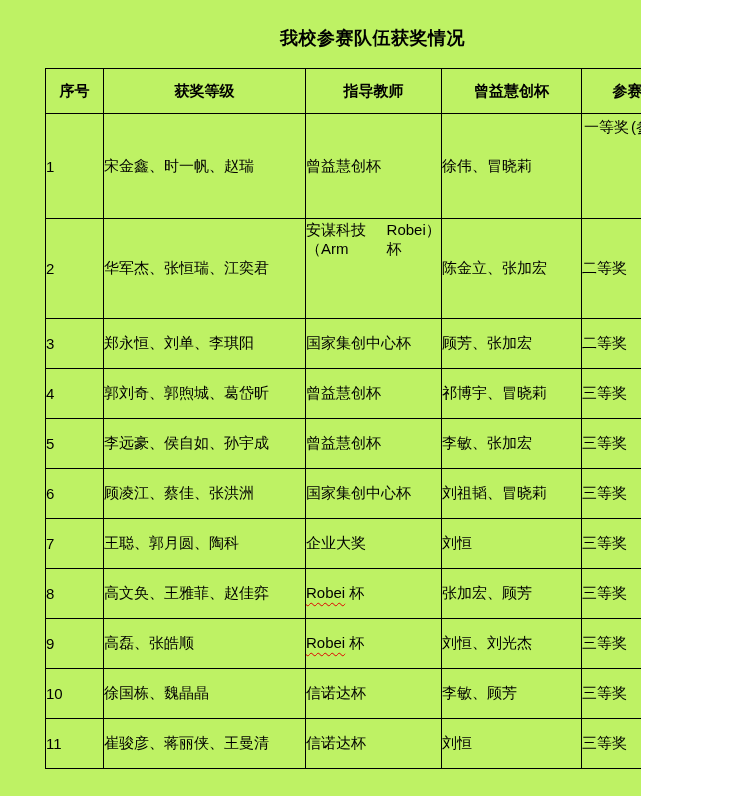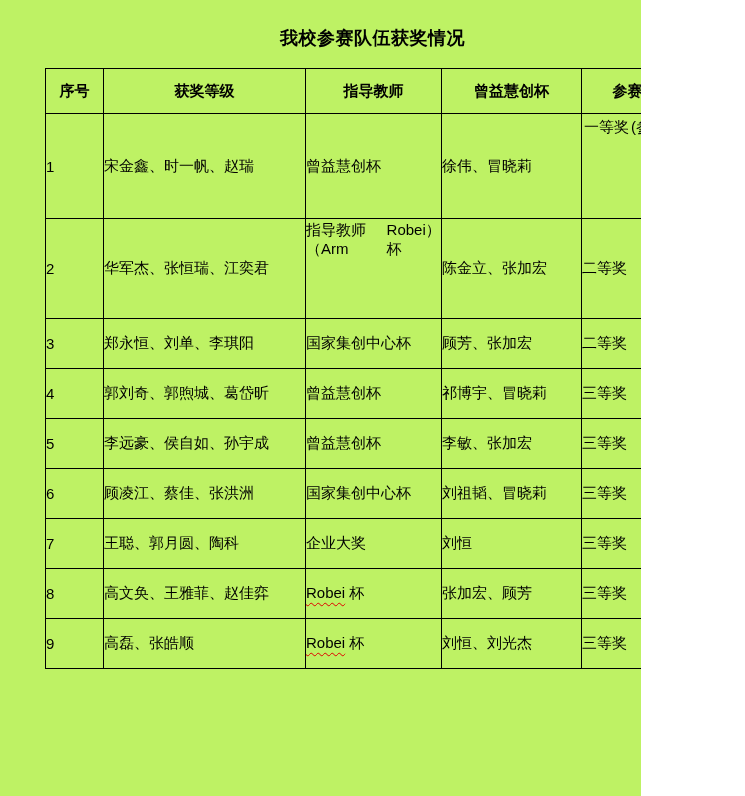--- a/index.html
+++ b/index.html
@@ -122,21 +122,21 @@
               <div class="cell-line">2</div>
             </div>
           </td>
           <td>
             <div class="cell-content">
               <div class="cell-line">华军杰、张恒瑞、江奕君</div>
             </div>
           </td>
           <td>
             <div class="cell-content multi">
-              <div class="cell-line">指导教师（Arm</div>
+              <div class="cell-line">安谋科技（Arm</div>
               <div class="cell-line">Robei）杯</div>
             </div>
           </td>
           <td>
             <div class="cell-content">
               <div class="cell-line">陈金立、张加宏</div>
             </div>
           </td>
           <td>
             <div class="cell-content">
@@ -318,20 +318,74 @@
             </div>
           </td>
           <td>
             <div class="cell-content">
               <div class="cell-line"><span class="spell-error">Robei</span> 杯</div>
             </div>
           </td>
           <td>
             <div class="cell-content">
               <div class="cell-line">刘恒、刘光杰</div>
+            </div>
+          </td>
+          <td>
+            <div class="cell-content">
+              <div class="cell-line">三等奖</div>
+            </div>
+          </td>
+        </tr>
+        <tr>
+          <td>
+            <div class="cell-content">
+              <div class="cell-line">10</div>
+            </div>
+          </td>
+          <td>
+            <div class="cell-content">
+              <div class="cell-line">徐国栋、魏晶晶</div>
+            </div>
+          </td>
+          <td>
+            <div class="cell-content">
+              <div class="cell-line">信诺达杯</div>
+            </div>
+          </td>
+          <td>
+            <div class="cell-content">
+              <div class="cell-line">李敏、顾芳</div>
+            </div>
+          </td>
+          <td>
+            <div class="cell-content">
+              <div class="cell-line">三等奖</div>
+            </div>
+          </td>
+        </tr>
+        <tr>
+          <td>
+            <div class="cell-content">
+              <div class="cell-line">11</div>
+            </div>
+          </td>
+          <td>
+            <div class="cell-content">
+              <div class="cell-line">崔骏彦、蒋丽侠、王曼清</div>
+            </div>
+          </td>
+          <td>
+            <div class="cell-content">
+              <div class="cell-line">信诺达杯</div>
+            </div>
+          </td>
+          <td>
+            <div class="cell-content">
+              <div class="cell-line">刘恒</div>
             </div>
           </td>
           <td>
             <div class="cell-content">
               <div class="cell-line">三等奖</div>
             </div>
           </td>
         </tr>
       </tbody>
   </table>

